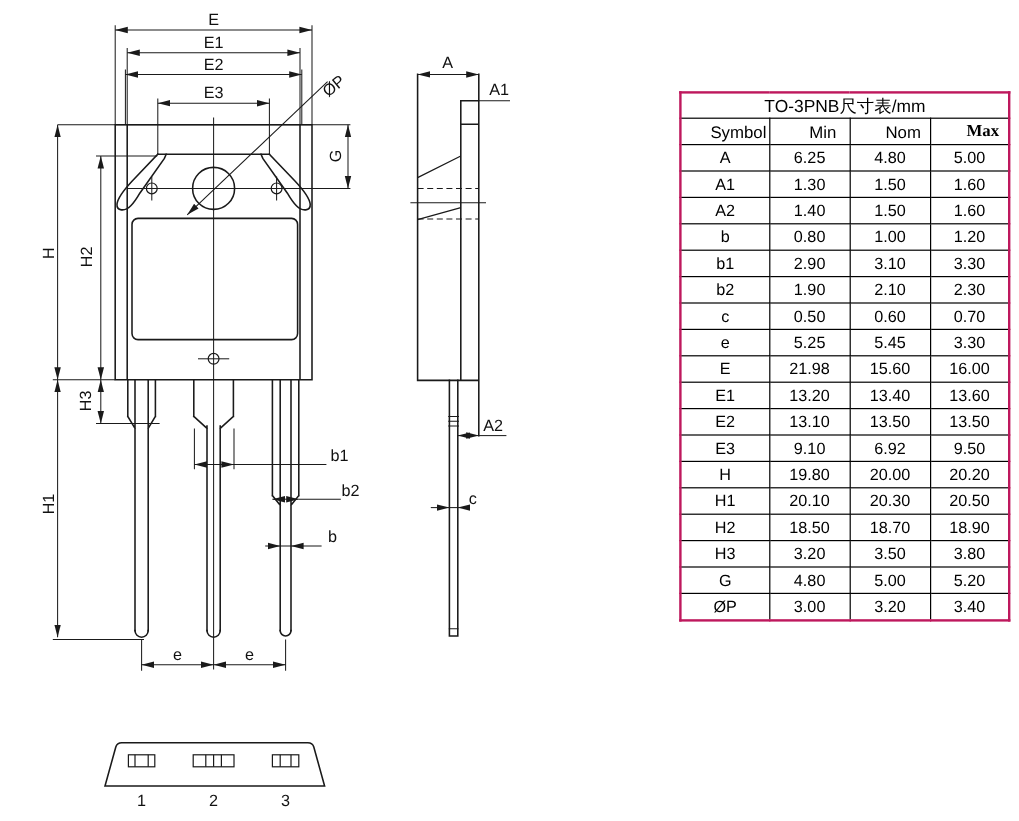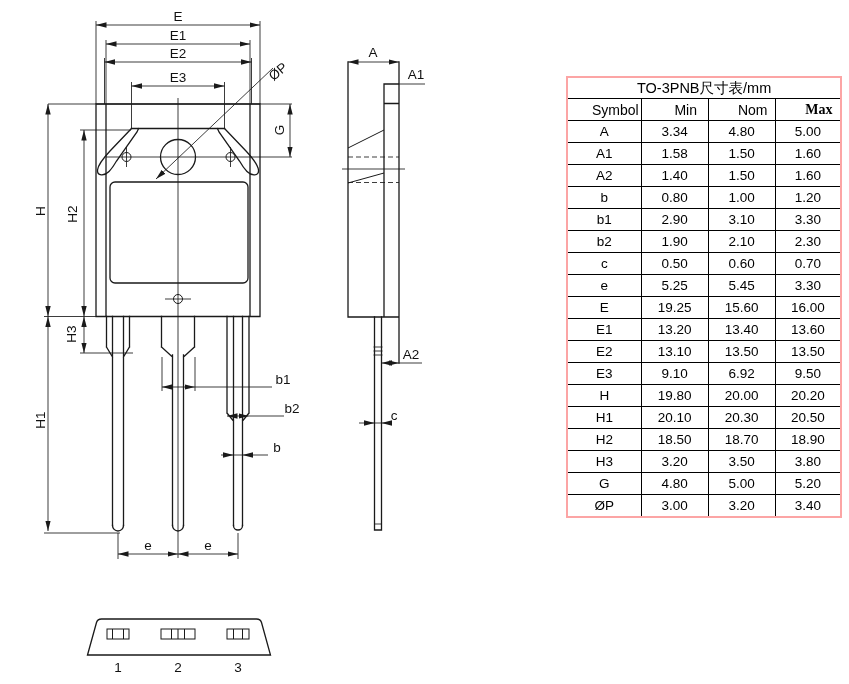--- a/index.html
+++ b/index.html
@@ -7,21 +7,21 @@
          font-family:"Liberation Sans",sans-serif;}
   .stage svg{position:absolute;left:0;top:0;}
   .o{stroke:#1a1a1a;stroke-width:1.3;fill:none;stroke-linecap:square;}
   .o2{stroke:#1a1a1a;stroke-width:1;fill:none;}
   .t{stroke:#1a1a1a;stroke-width:0.85;fill:none;}
   .dash{stroke:#1a1a1a;stroke-width:0.85;fill:none;stroke-dasharray:5 3;}
   .dd{marker-start:url(#mS);marker-end:url(#mE);}
   .ae{marker-end:url(#mE);} .as{marker-start:url(#mS);}
   .lbl{font:13.5px "Liberation Sans",sans-serif;fill:#111;text-anchor:middle;}
   .dim-table{position:absolute;left:566px;top:76px;}
-  table{border-collapse:collapse;table-layout:fixed;border:2px solid #fca5a5;background:#fff;}
+  table{border-collapse:collapse;table-layout:fixed;border:2px solid #be185d;background:#fff;}
   th,td{border:1px solid #000;height:21px;padding:0 2px;text-align:center;
         font:13.5px "Liberation Sans",sans-serif;color:#000;white-space:nowrap;}
   th.title-cell{font-size:14.5px;font-weight:400;height:20px;}
   th.hdr{font-size:14px;font-weight:400;padding-left:24px;}
   th.serif{font-family:"Liberation Serif",serif;font-weight:bold;}
 </style>
 </head>
 <body>
 
 <div class="stage">
@@ -164,27 +164,27 @@
       <tr>
         <th class="hdr">Symbol</th>
         <th class="hdr">Min</th>
         <th class="hdr">Nom</th>
         <th class="hdr serif">Max</th>
       </tr>
     </thead>
     <tbody id="tbody">
           <tr>
             <td>A</td>
-            <td>3.34</td>
+            <td>6.25</td>
             <td>4.80</td>
             <td>5.00</td>
           </tr>
           <tr>
             <td>A1</td>
-            <td>1.58</td>
+            <td>1.30</td>
             <td>1.50</td>
             <td>1.60</td>
           </tr>
           <tr>
             <td>A2</td>
             <td>1.40</td>
             <td>1.50</td>
             <td>1.60</td>
           </tr>
           <tr>
@@ -212,21 +212,21 @@
             <td>0.70</td>
           </tr>
           <tr>
             <td>e</td>
             <td>5.25</td>
             <td>5.45</td>
             <td>3.30</td>
           </tr>
           <tr>
             <td>E</td>
-            <td>19.25</td>
+            <td>21.98</td>
             <td>15.60</td>
             <td>16.00</td>
           </tr>
           <tr>
             <td>E1</td>
             <td>13.20</td>
             <td>13.40</td>
             <td>13.60</td>
           </tr>
           <tr>

